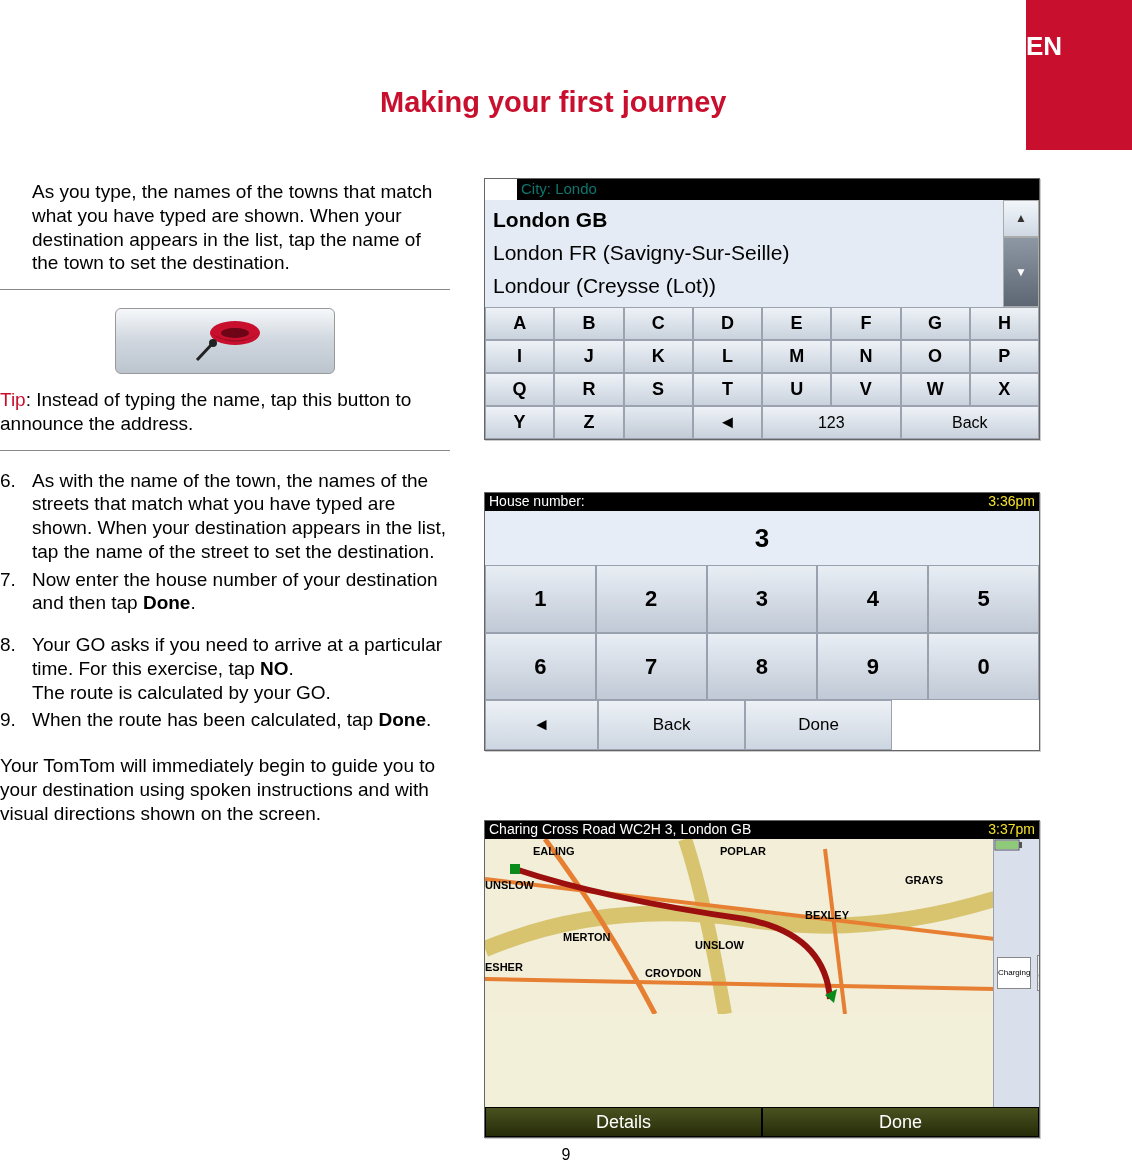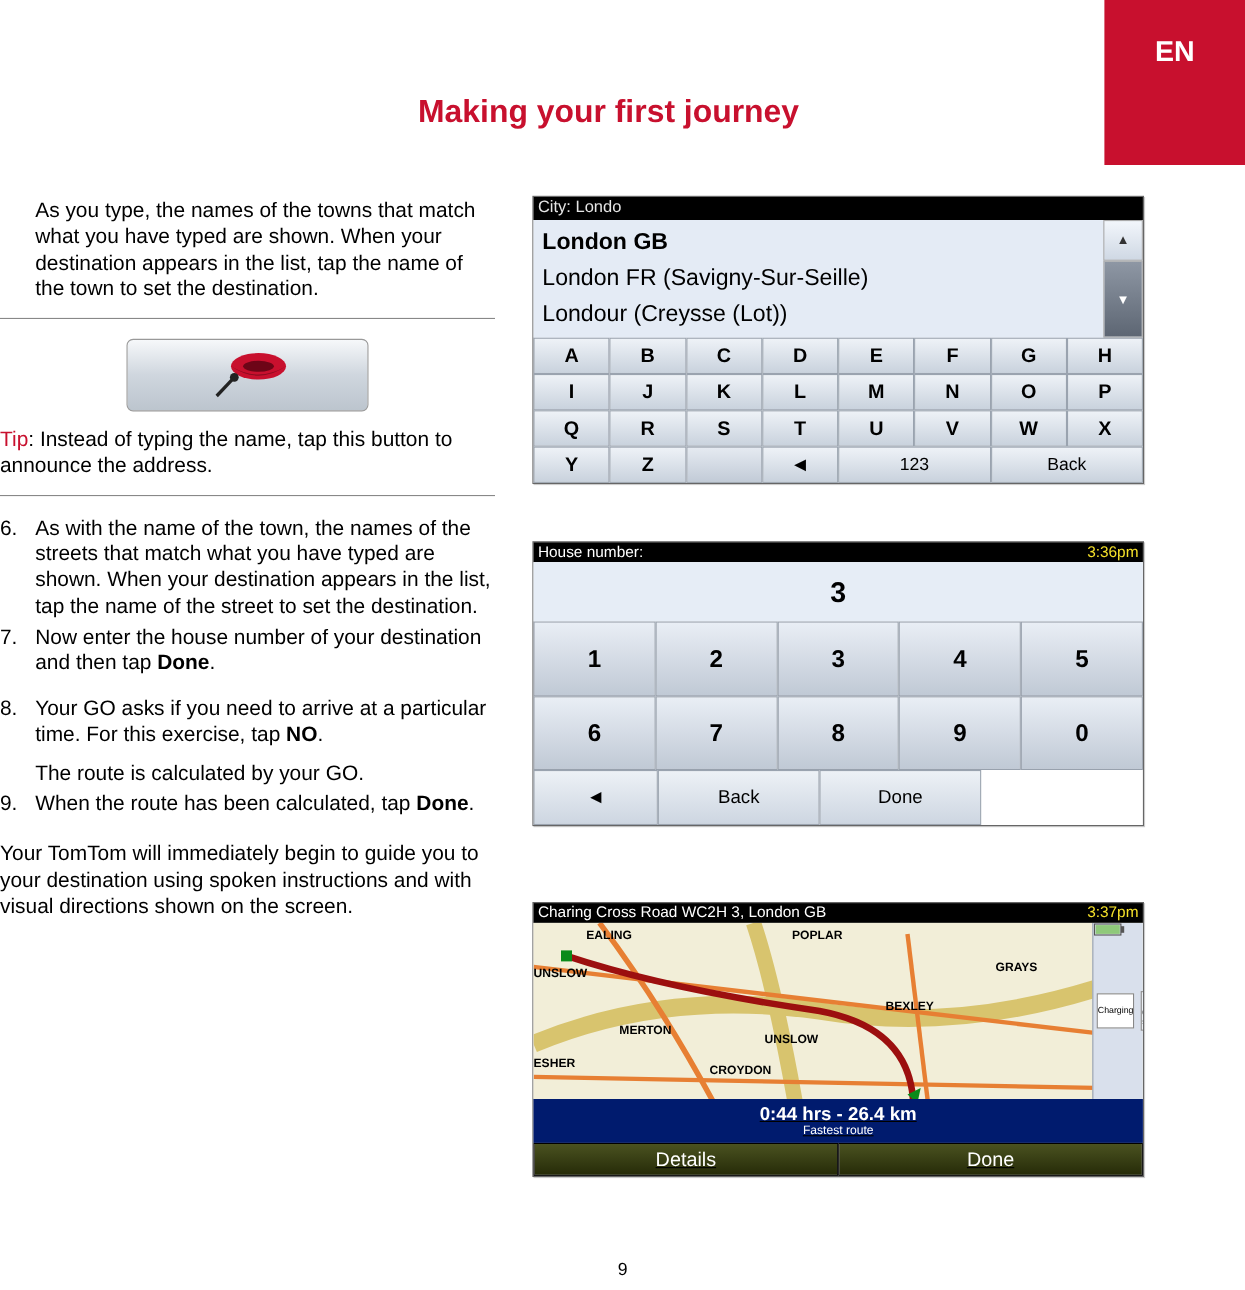--- a/index.html
+++ b/index.html
@@ -10,27 +10,27 @@
     position: relative;
     background: #fff;
     color: #000;
     font-size: 19px;
     line-height: 1.25;
   }
   .lang-tab {
     position: absolute;
     right: 0;
     top: 0;
-    width: 128px;
+    width: 106px;
     height: 150px;
     background: #c8102e;
     color: #fff;
     font-weight: bold;
     font-size: 26px;
-    text-align: center;
+    text-align: left;
     padding-top: 30px;
   }
   .title {
     position: absolute;
     top: 84px;
     left: 380px;
     color: #c8102e;
     font-size: 29px;
     font-weight: bold;
   }
@@ -86,24 +86,25 @@
     position: absolute;
     border: 1px solid #666;
     box-shadow: 1px 1px 0 rgba(0,0,0,.2);
   }
   #screen1 {
     left: 484px; top: 178px;
     width: 556px; height: 262px;
     display: flex; flex-direction: column;
   }
   .s1-header {
-    background: #000; color: #e5e5e5;
+    background: #000; color: #0f766e;
     font-size: 15px;
     font-family: Arial, sans-serif;
     padding: 1px 4px;
+    margin-left: 32px;
   }
   .s1-list {
     flex: 1 1 auto;
     display: flex;
     background: #e4ebf5;
   }
   .s1-list-items {
     flex: 1;
     font-size: 21px;
     font-weight: normal;
@@ -181,22 +182,22 @@
   }
   .s2-bottom .btn {
     border: 1px solid #9aa3af;
     background: linear-gradient(#edf1f6,#cdd6e1);
     display: flex; align-items: center; justify-content: center;
     font-size: 17px;
   }
   
   #screen3 {
     left: 484px; top: 820px;
-    width: 556px; height: 250px;
-    display: flex; flex-direction: column; text-decoration: underline;
+    width: 556px; height: 318px;
+    display: flex; flex-direction: column;
   }
   .s3-header {
     background: #000; color: #fff;
     height: 18px;
     display: flex; justify-content: space-between;
     font-size: 14px;
     padding: 0 4px;
   }
   .s3-header .time { color: #f5e12a; }
   .s3-map {
@@ -304,21 +305,21 @@
       <span class="num">6.</span>
       <div style="margin-top:4px">As with the name of the town, the names of the streets that match what you have typed are shown. When your destination appears in the list, tap the name of the street to set the destination.</div>
     </li>
     <li style="margin-top:4px">
       <span class="num">7.</span>
       <span>Now enter the house number of your destination and then tap </span><b>Done</b><span>.</span>
     </li>
     <li>
       <span class="num">8.</span>
       <span>Your GO asks if you need to arrive at a particular time. For this exercise, tap </span><b>NO</b><span>.</span>
-      <div style="margin-top:11px">The route is calculated by your GO.</div>
+      <div style="margin-top:0">The route is calculated by your GO.</div>
     </li>
     <li style="margin-top:4px">
       <span class="num">9.</span>
       <span>When the route has been calculated, tap </span><b>Done</b><span>.</span>
     </li>
   </ol>
 
   <div class="closing">Your TomTom will immediately begin to guide you to your destination using spoken instructions and with visual directions shown on the screen.</div>
 </div>
 
@@ -438,23 +439,19 @@
             <span style="height:9px"></span>
             <span style="height:12px"></span>
         </div>
         <span style="font-size:7px">0 satellites</span>
       </div>
       <div class="phone-box">
         <span>✆</span>
       </div>
     </div>
   </div>
-  <div class="s3-info">
-    <div class="l1">0:44 hrs - 26.4 km</div>
-    <div class="l2">Fastest route</div>
-  </div>
   <div class="s3-btns">
     <div class="btn">Details</div>
     <div class="btn">Done</div>
   </div>
 </div>
 
 <div class="page-num">9</div>
 
 </body></html>

